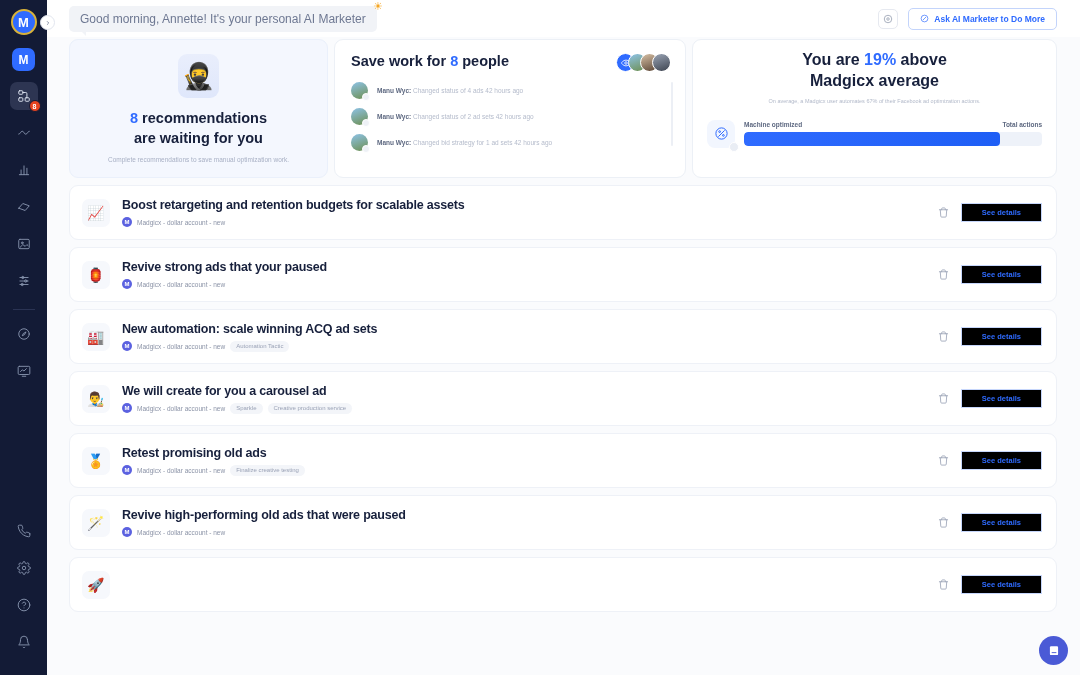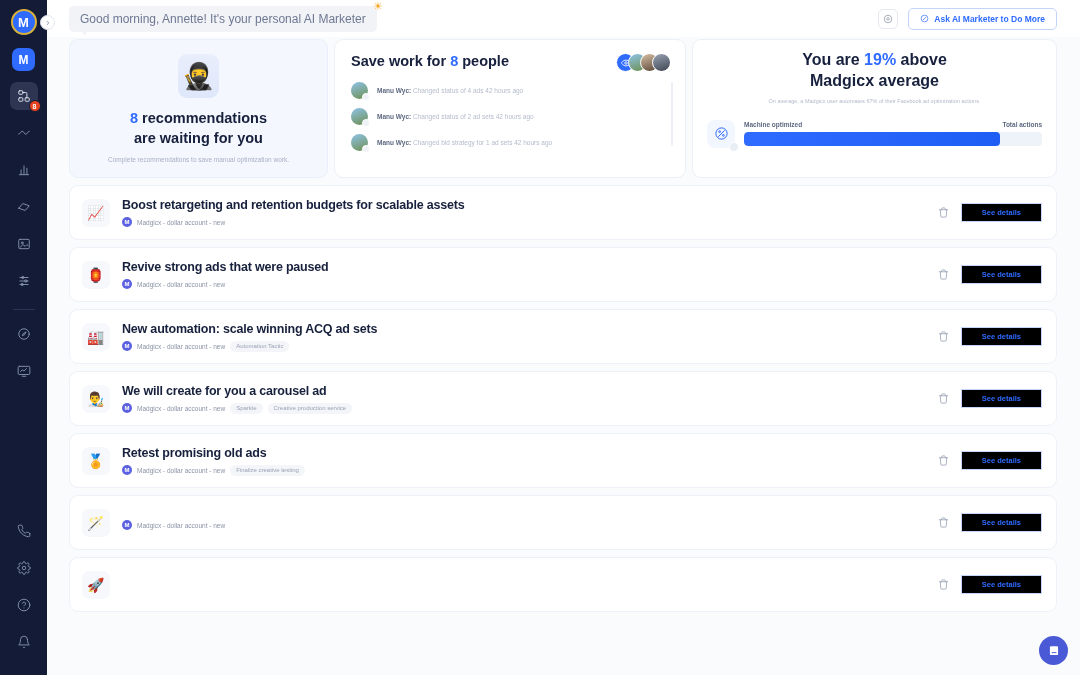--- a/index.html
+++ b/index.html
@@ -418,21 +418,21 @@
                 <path d="M8 6V4a2 2 0 0 1 2-2h4a2 2 0 0 1 2 2v2"></path>
                 <path d="M19 6l-1 14a2 2 0 0 1-2 2H8a2 2 0 0 1-2-2L5 6"></path>
               </svg>
             </div>
             <button class="details-btn">See details</button>
           </div>
         </div>
         <div class="rec">
           <div class="rec-icon">🏮</div>
           <div class="rec-body">
-            <div class="rec-title">Revive strong ads that were paused</div>
+            <div class="rec-title">Revive strong ads that your paused</div>
             <div class="rec-meta">
               <div class="rec-acct-av">M</div>
               <span class="rec-acct">Madgicx - dollar account - new</span>
             </div>
           </div>
           <div class="rec-actions">
             <div class="trash">
               <svg width="11" height="11" viewBox="0 0 24 24" fill="none" stroke="currentColor" stroke-width="1.8" stroke-linecap="round" stroke-linejoin="round">
                 <polyline points="3 6 5 6 21 6"></polyline>
                 <path d="M8 6V4a2 2 0 0 1 2-2h4a2 2 0 0 1 2 2v2"></path>
@@ -502,20 +502,21 @@
                 <path d="M8 6V4a2 2 0 0 1 2-2h4a2 2 0 0 1 2 2v2"></path>
                 <path d="M19 6l-1 14a2 2 0 0 1-2 2H8a2 2 0 0 1-2-2L5 6"></path>
               </svg>
             </div>
             <button class="details-btn">See details</button>
           </div>
         </div>
         <div class="rec">
           <div class="rec-icon">🪄</div>
           <div class="rec-body">
+            <div class="rec-title">Revive high-performing old ads that were paused</div>
             <div class="rec-meta">
               <div class="rec-acct-av">M</div>
               <span class="rec-acct">Madgicx - dollar account - new</span>
             </div>
           </div>
           <div class="rec-actions">
             <div class="trash">
               <svg width="11" height="11" viewBox="0 0 24 24" fill="none" stroke="currentColor" stroke-width="1.8" stroke-linecap="round" stroke-linejoin="round">
                 <polyline points="3 6 5 6 21 6"></polyline>
                 <path d="M8 6V4a2 2 0 0 1 2-2h4a2 2 0 0 1 2 2v2"></path>

